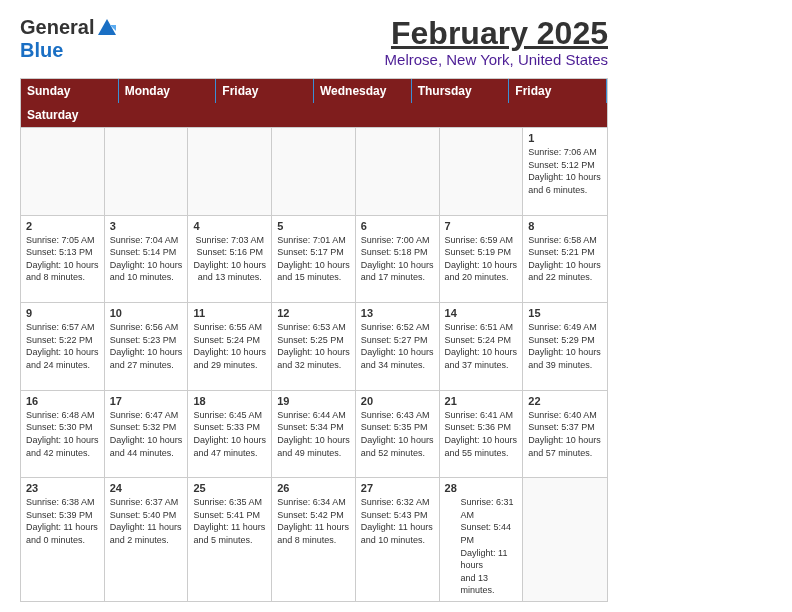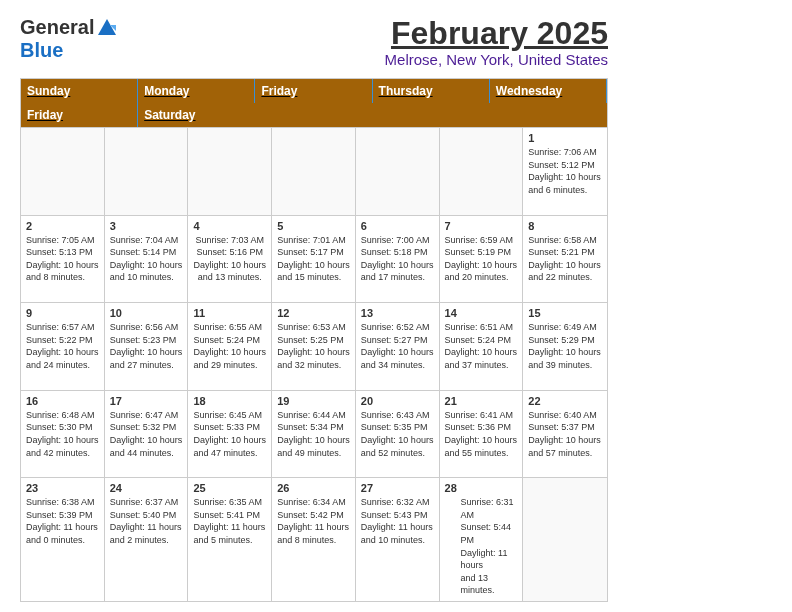--- a/index.html
+++ b/index.html
@@ -63,23 +63,22 @@
       color: #4c1d95;
     }
     .calendar {
       flex: 1;
       display: flex;
       flex-direction: column;
       border: 1px solid #ccc;
     }
     .cal-header {
       display: grid;
-      grid-template-columns: repeat(5, 1fr);
-      background: #a16207;
-      text-decoration: underline;
+      grid-template-columns: repeat(6, 1fr);
+      background: #7f1d1d;
     }
     .cal-header-cell {
       color: #fff;
       font-weight: bold;
       font-size: 12px;
       padding: 5px 6px;
       border-right: 1px solid #3a8fd4;
     }
     .cal-header-cell:last-child { border-right: none; }
     .cal-body {
@@ -135,22 +134,22 @@
       <div class="month-title">February 2025</div>
       <div class="location">Melrose, New York, United States</div>
     </div>
   </div>
 
   <div class="calendar">
     <div class="cal-header">
     <div class="cal-header-cell">Sunday</div>
         <div class="cal-header-cell">Monday</div>
         <div class="cal-header-cell">Friday</div>
+        <div class="cal-header-cell">Wednesday</div>
         <div class="cal-header-cell">Thursday</div>
-        <div class="cal-header-cell">Wednesday</div>
         <div class="cal-header-cell">Friday</div>
         <div class="cal-header-cell">Saturday</div>
       </div>
     <div class="cal-body">
     <div class="cal-row">
           <div class="cal-cell empty"></div>
           <div class="cal-cell empty"></div>
           <div class="cal-cell empty"></div>
           <div class="cal-cell empty"></div>
           <div class="cal-cell empty"></div>

